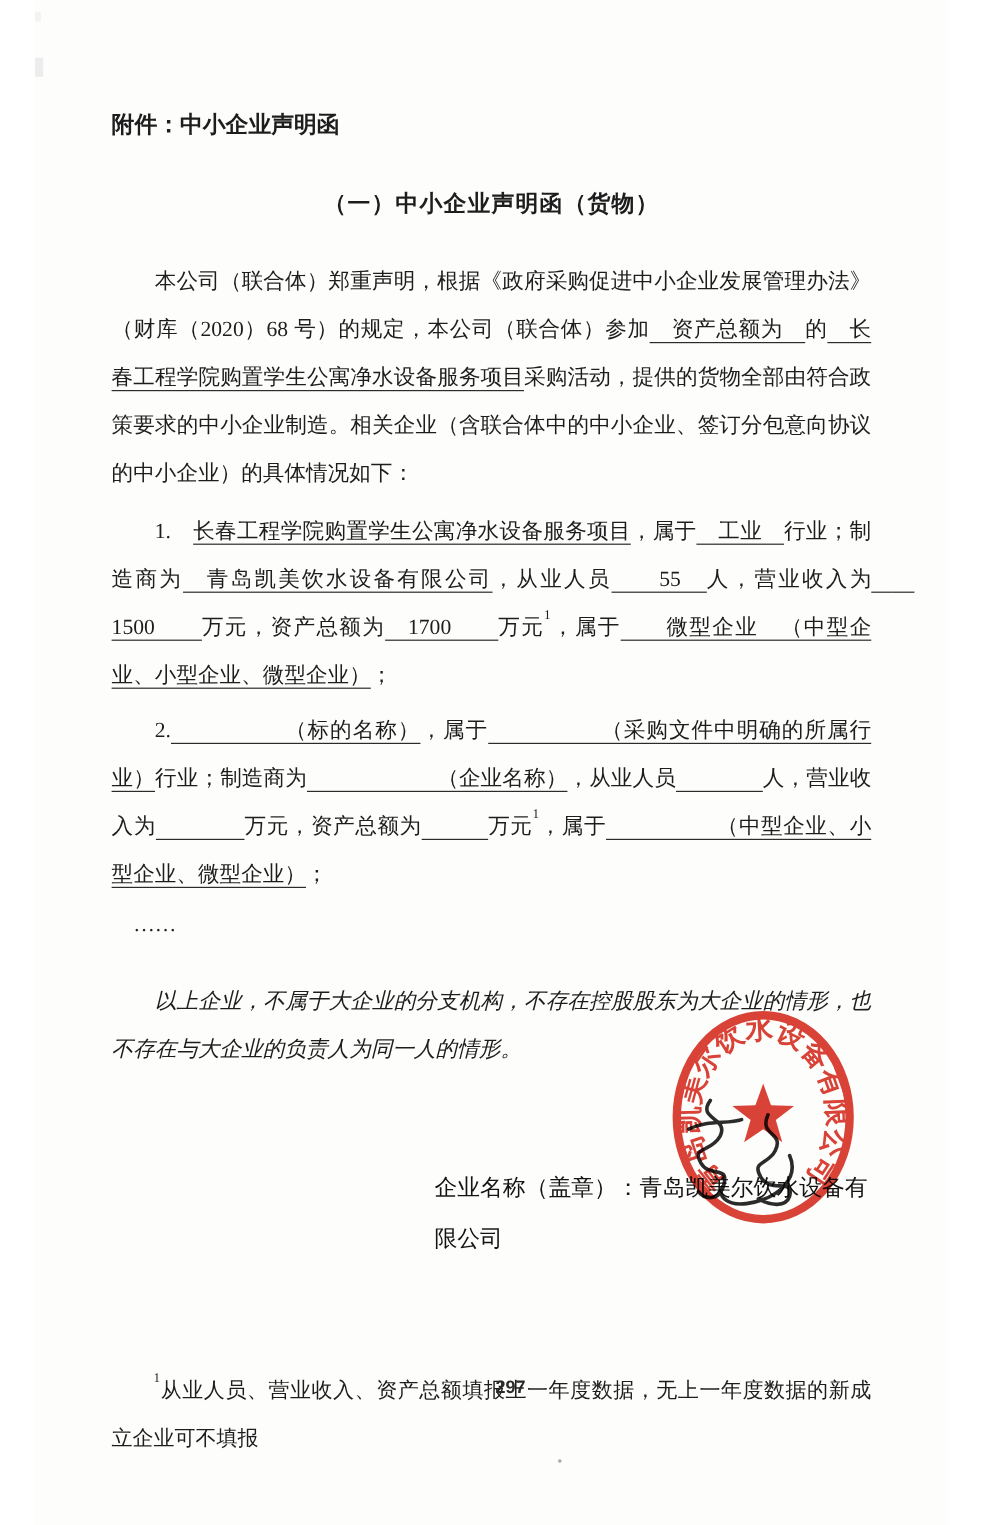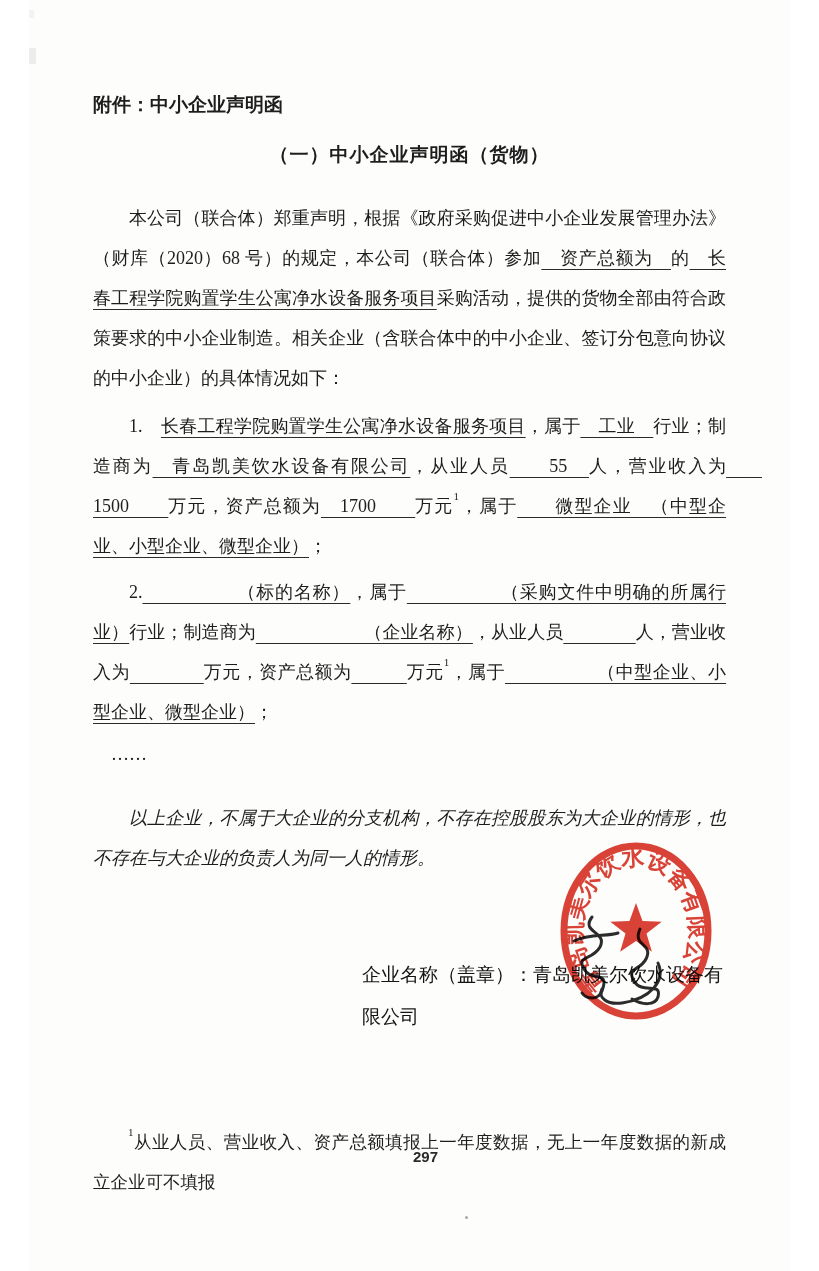--- a/index.html
+++ b/index.html
@@ -20,21 +20,21 @@
   .u { text-decoration: underline; text-underline-offset: 5px; text-decoration-thickness: 1px; text-decoration-color:#2b2b2b; }
   sup.fn { font-size: 11px; line-height: 0; position: relative; top: -0.45em; }
   .attachment-heading {
     margin-top: 92px;
     font-size: 19px;
     font-weight: bold;
     line-height: 26px;
     text-align: left;
   }
   .doc-title {
-    margin-top: 24px;
+    margin-top: 40px;
     font-size: 19px;
     font-weight: bold;
     line-height: 26px;
     text-align: center;
     letter-spacing: 1px;
   }
   .para-intro { margin-top: 30px; }
   .para-item1 { margin-top: 8px; }
   .para-item2 { margin-top: 6px; }
   .para-ellipsis { margin-top: 2px; }

